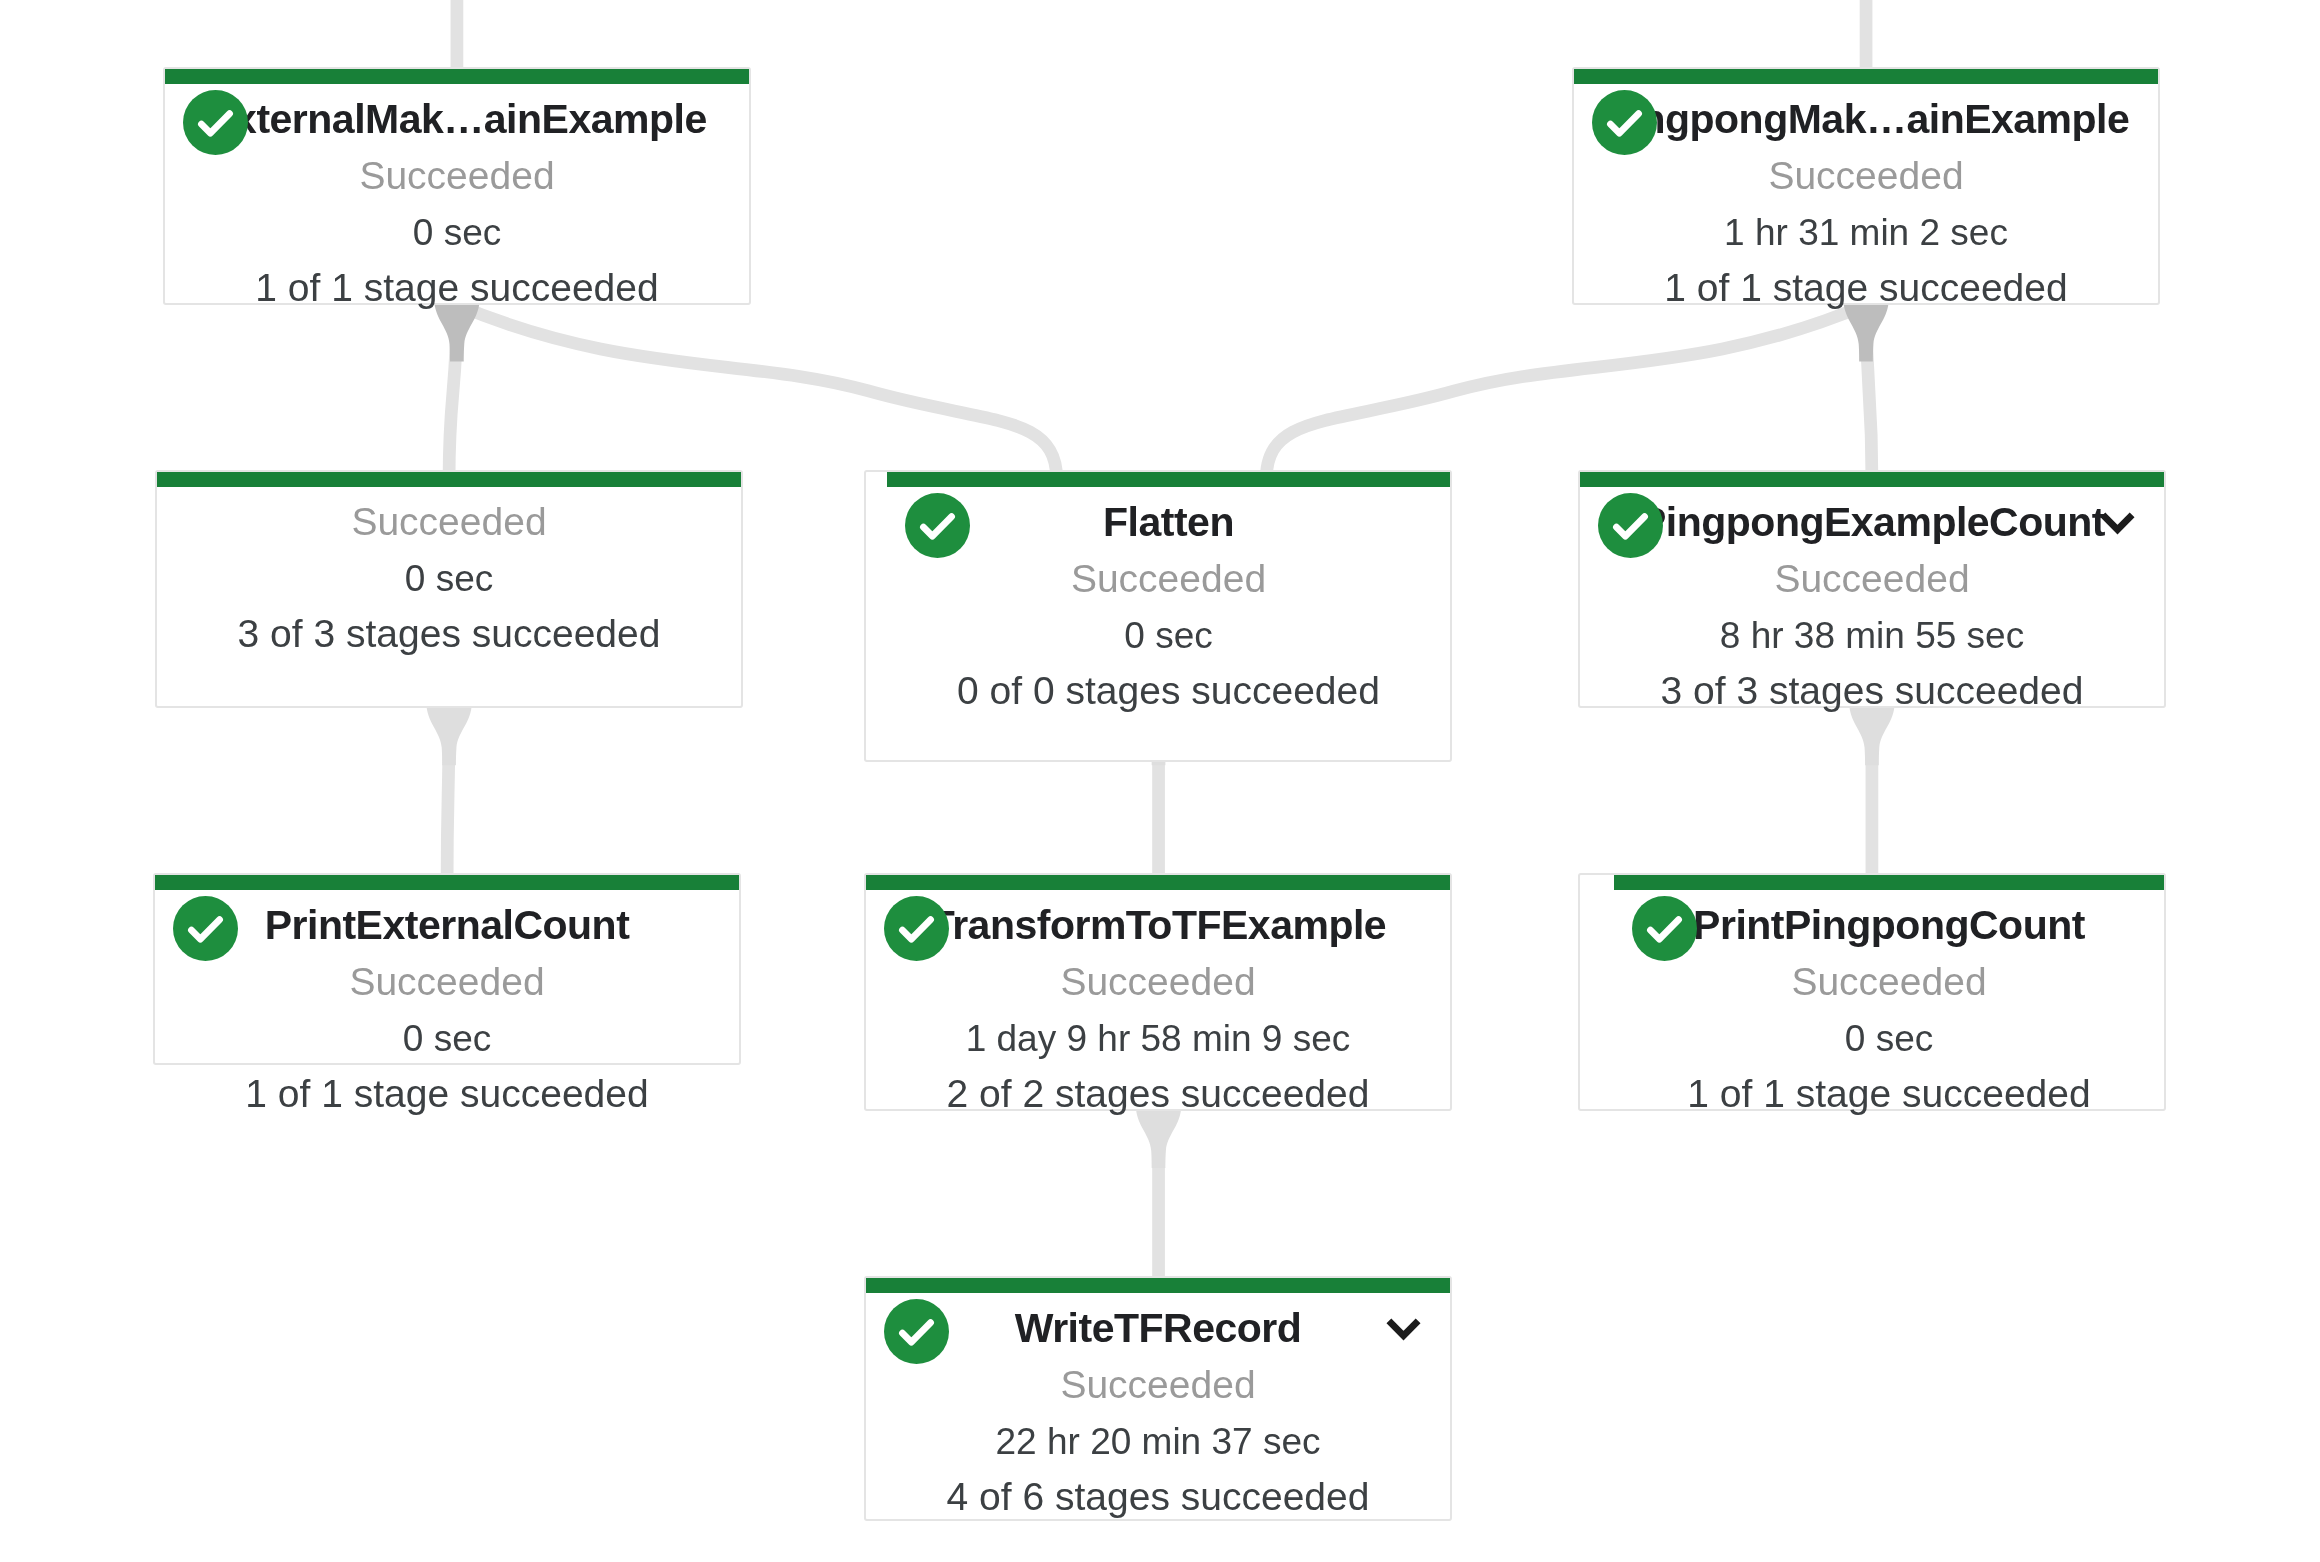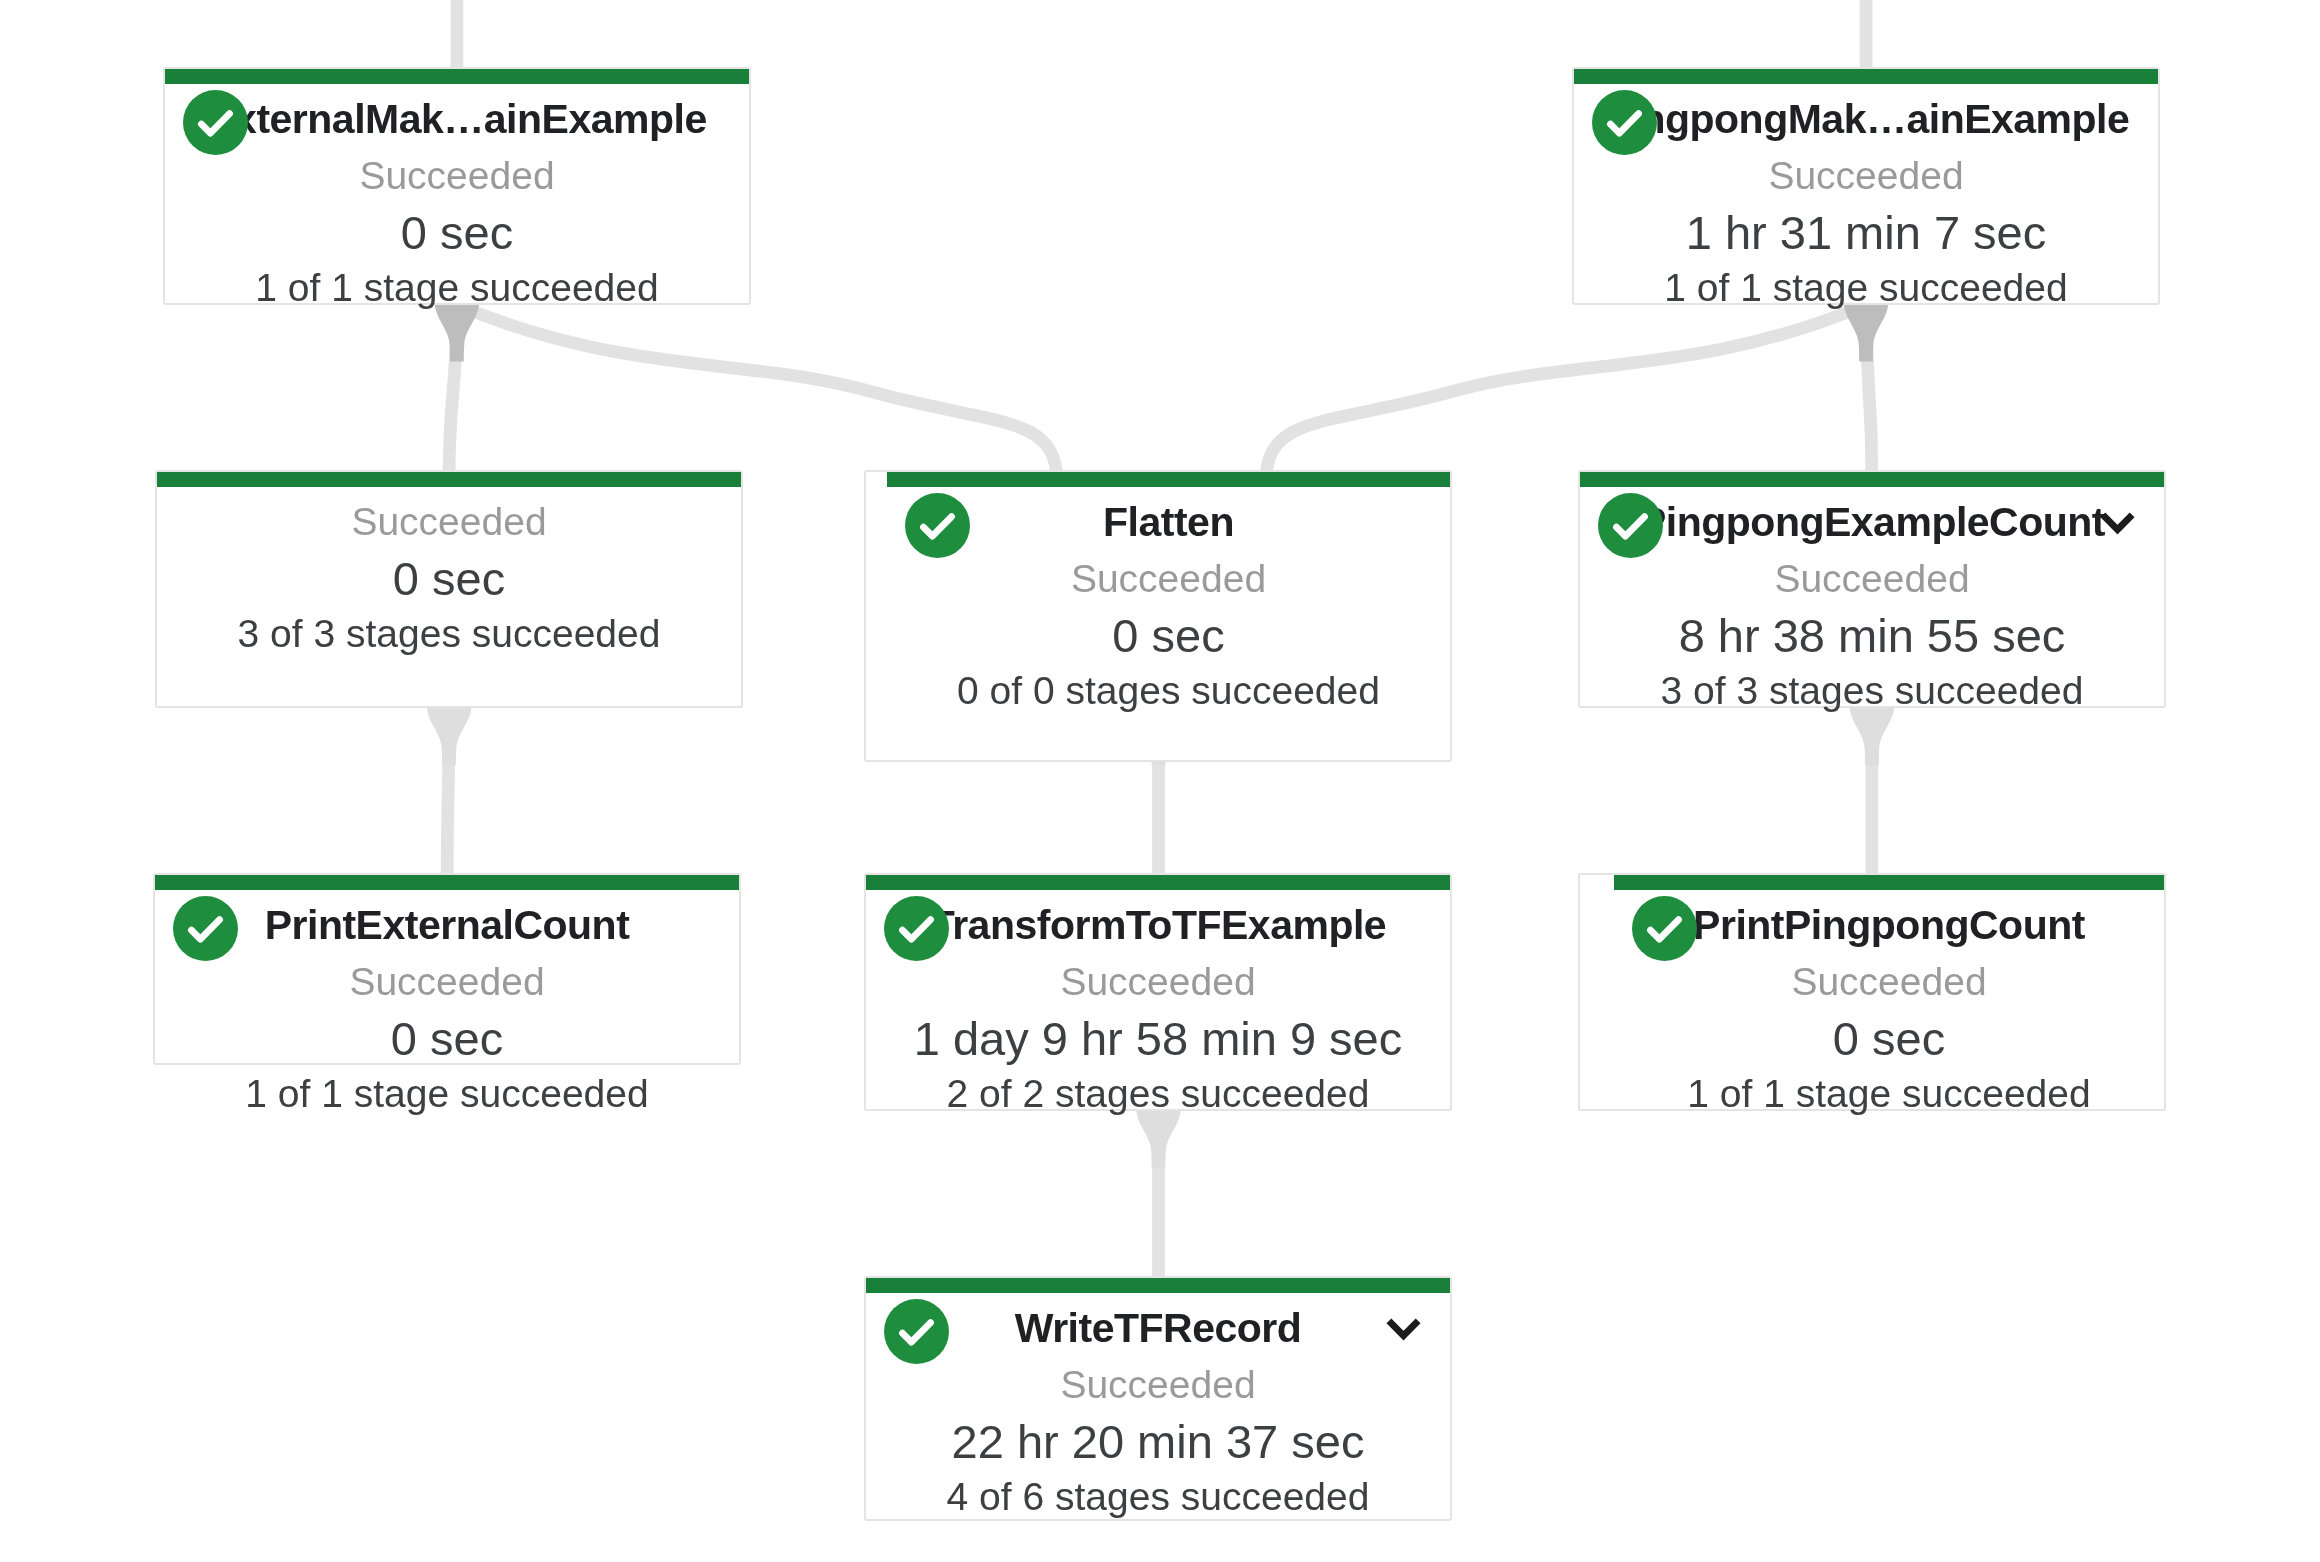--- a/index.html
+++ b/index.html
@@ -30,21 +30,21 @@
     font-size:41px;line-height:41px;font-weight:700;
     letter-spacing:-0.5px;
     color:var(--title-text,#202124);
     white-space:nowrap;
   }
   .check{position:absolute;left:17.6px;top:-9.8px;width:65px;height:65px;}
   .check svg{display:block;width:65px;height:65px;}
   .chevron{position:absolute;right:28px;top:8.8px;width:37px;height:23.5px;}
   .chevron svg{display:block;width:37px;height:23.5px;}
   .status{margin-top:15.7px;font-size:39px;line-height:39px;color:var(--status-text,#9a9a9a);}
-  .duration{margin-top:17.6px;font-size:47px;line-height:39px;color:var(--detail-text,#3c4043);}
+  .duration{margin-top:17.6px;font-size:37px;line-height:39px;color:var(--detail-text,#3c4043);}
   .stages{margin-top:16px;font-size:39px;line-height:39px;color:var(--detail-text,#3c4043);}
 </style>
 </head>
 <body>
 
 <div id="graph-canvas">
   <svg id="edges" width="2321" height="1562" viewBox="0 0 2368 1594">
       <path d="M 466 0 L 466 76" class="edge"></path>
       <path d="M 1904 0 L 1904 76" class="edge"></path>
       <path d="M 466 311 C 466 399.5, 458 399.5, 458 488" class="edge"></path>
@@ -84,21 +84,21 @@
       <span class="check">
         <svg viewBox="0 0 24 24">
           <circle cx="12" cy="12" r="12" fill="var(--check,#1e8e3e)"></circle>
           <path d="M6.8 12.6l3.3 3.3 7.1-7.2" fill="none" stroke="var(--check-mark,#ffffff)" stroke-width="2.5" stroke-linecap="round" stroke-linejoin="round"></path>
         </svg>
       </span>
       <span class="title">PingpongMak…ainExample</span>
 
     </div>
     <div class="status">Succeeded</div>
-    <div class="duration">1 hr 31 min 7 sec</div>
+    <div class="duration">1 hr 31 min 2 sec</div>
     <div class="stages">1 of 1 stage succeeded</div>
   </div>
     <div class="node" style="left: 155px; top: 470px; width: 588px; height: 238px;">
     <div class="bar"></div>
     <div class="status">Succeeded</div>
     <div class="duration">0 sec</div>
     <div class="stages">3 of 3 stages succeeded</div>
   </div>
     <div class="node" style="left: 864px; top: 470px; width: 588px; height: 292px; padding-left: 21px;">
     <div class="bar"></div>

